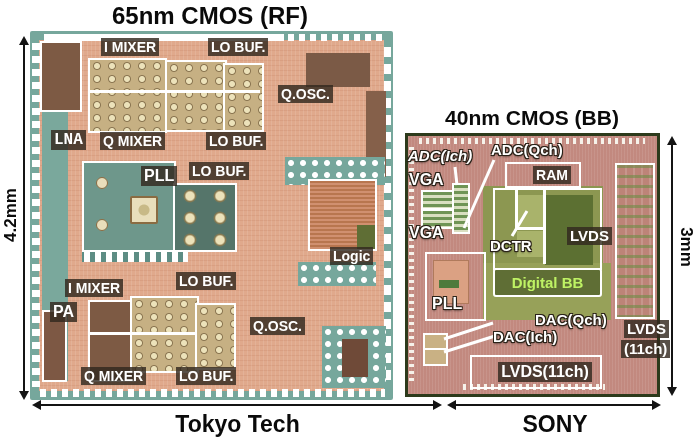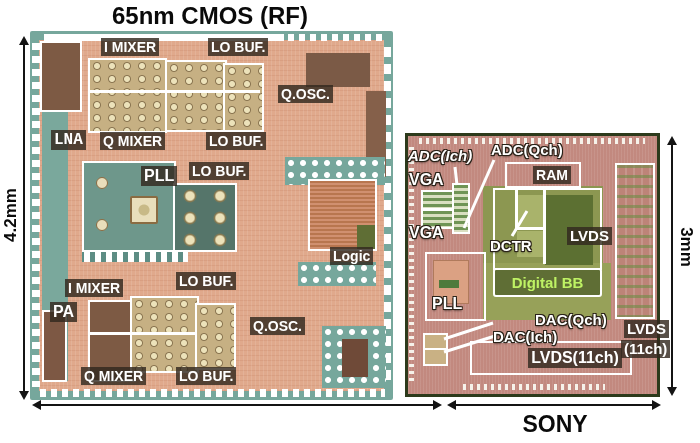--- a/index.html
+++ b/index.html
@@ -53,20 +53,21 @@
   .ah-r{right:0;top:0;border-top:5px solid rgba(0,0,0,0);border-bottom:5px solid rgba(0,0,0,0);border-left:9px solid #141414;}
   .ah-t{top:0;left:0;border-left:5px solid rgba(0,0,0,0);border-right:5px solid rgba(0,0,0,0);border-bottom:9px solid #141414;}
   .ah-b{bottom:0;left:0;border-left:5px solid rgba(0,0,0,0);border-right:5px solid rgba(0,0,0,0);border-top:9px solid #141414;}
 </style>
 </head>
 <body>
 
 <div id="canvas">
 
   <div class="title" style="left:75px;top:2px;width:270px;font-size:24px;">65nm CMOS (RF)</div>
+  <div class="title" style="left:403px;top:106px;width:258px;font-size:21px;">40nm CMOS (BB)</div>
 
   <div id="die-rf">
     <div id="die-rf-face"></div>
 
     <div class="abs" style="left:14px;top:3px;width:240px;height:7px;background:#fff;"></div>
     <div class="pads-h" style="left:258px;top:3px;width:95px;height:7px;"></div>
     <div class="pads-v" style="left:2px;top:12px;width:8px;height:344px;"></div>
     <div class="pads-h" style="left:10px;bottom:3px;width:345px;height:8px;"></div>
     <div class="pads-v" style="right:2px;top:16px;width:7px;height:336px;background-image:repeating-linear-gradient(180deg,#fff 0 10px,rgba(0,0,0,0) 10px 17px);"></div>
 
@@ -149,21 +150,21 @@
     </div>
 
     <div class="wbox" style="left:20px;top:119px;width:57px;height:65px;">
       <div class="abs" style="left:6px;top:6px;width:34px;height:42px;background:#dba183;border:1px solid #b07a5c;"></div>
       <div class="abs" style="left:12px;top:26px;width:20px;height:8px;background:#4e7a3c;"></div>
     </div>
 
     <div class="wbox" style="left:18px;top:200px;width:21px;height:13px;background:#c9b184;"></div>
     <div class="wbox" style="left:18px;top:215px;width:21px;height:14px;background:#c9b184;"></div>
 
-    <div class="wbox" style="left:65px;top:208px;width:128px;height:30px;display:flex;align-items:center;justify-content:center;padding-left:30px;">
+    <div class="wbox" style="left:65px;top:222px;width:128px;height:30px;display:flex;align-items:center;justify-content:center;">
       <span class="lbl-chip" style="position:static;font-size:16px;line-height:20px;">LVDS(11ch)</span>
     </div>
 
     <div class="wbox lvdsfill" style="left:210px;top:30px;width:36px;height:152px;"></div>
 
     <svg width="255" height="264" style="position:absolute;left:0;top:0;">
       <line x1="50" y1="34" x2="52" y2="52" stroke="#ffffff" stroke-width="3"></line>
       <line x1="89" y1="27" x2="59" y2="95" stroke="#ffffff" stroke-width="3"></line>
       <line x1="107" y1="103" x2="122" y2="78" stroke="#ffffff" stroke-width="3"></line>
       <line x1="39" y1="206" x2="88" y2="190" stroke="#ffffff" stroke-width="3"></line>
@@ -199,15 +200,16 @@
     <span class="ah ah-r"></span>
   </div>
   <div class="arr" style="left:447px;top:400px;width:214px;height:10px;">
     <span class="ah ah-l"></span>
     <span class="line-h"></span>
     <span class="ah ah-r"></span>
   </div>
 
   <div class="dim-label" style="left:-24px;top:205px;width:70px;transform:rotate(-90deg);">4.2mm</div>
   <div class="dim-label" style="left:661px;top:237px;width:50px;transform:rotate(90deg);">3mm</div>
+  <div class="dim-label" style="left:110px;top:411px;width:255px;font-size:23px;">Tokyo Tech</div>
   <div class="dim-label" style="left:450px;top:411px;width:210px;font-size:23px;">SONY</div>
 
 </div>
 
 </body></html>

